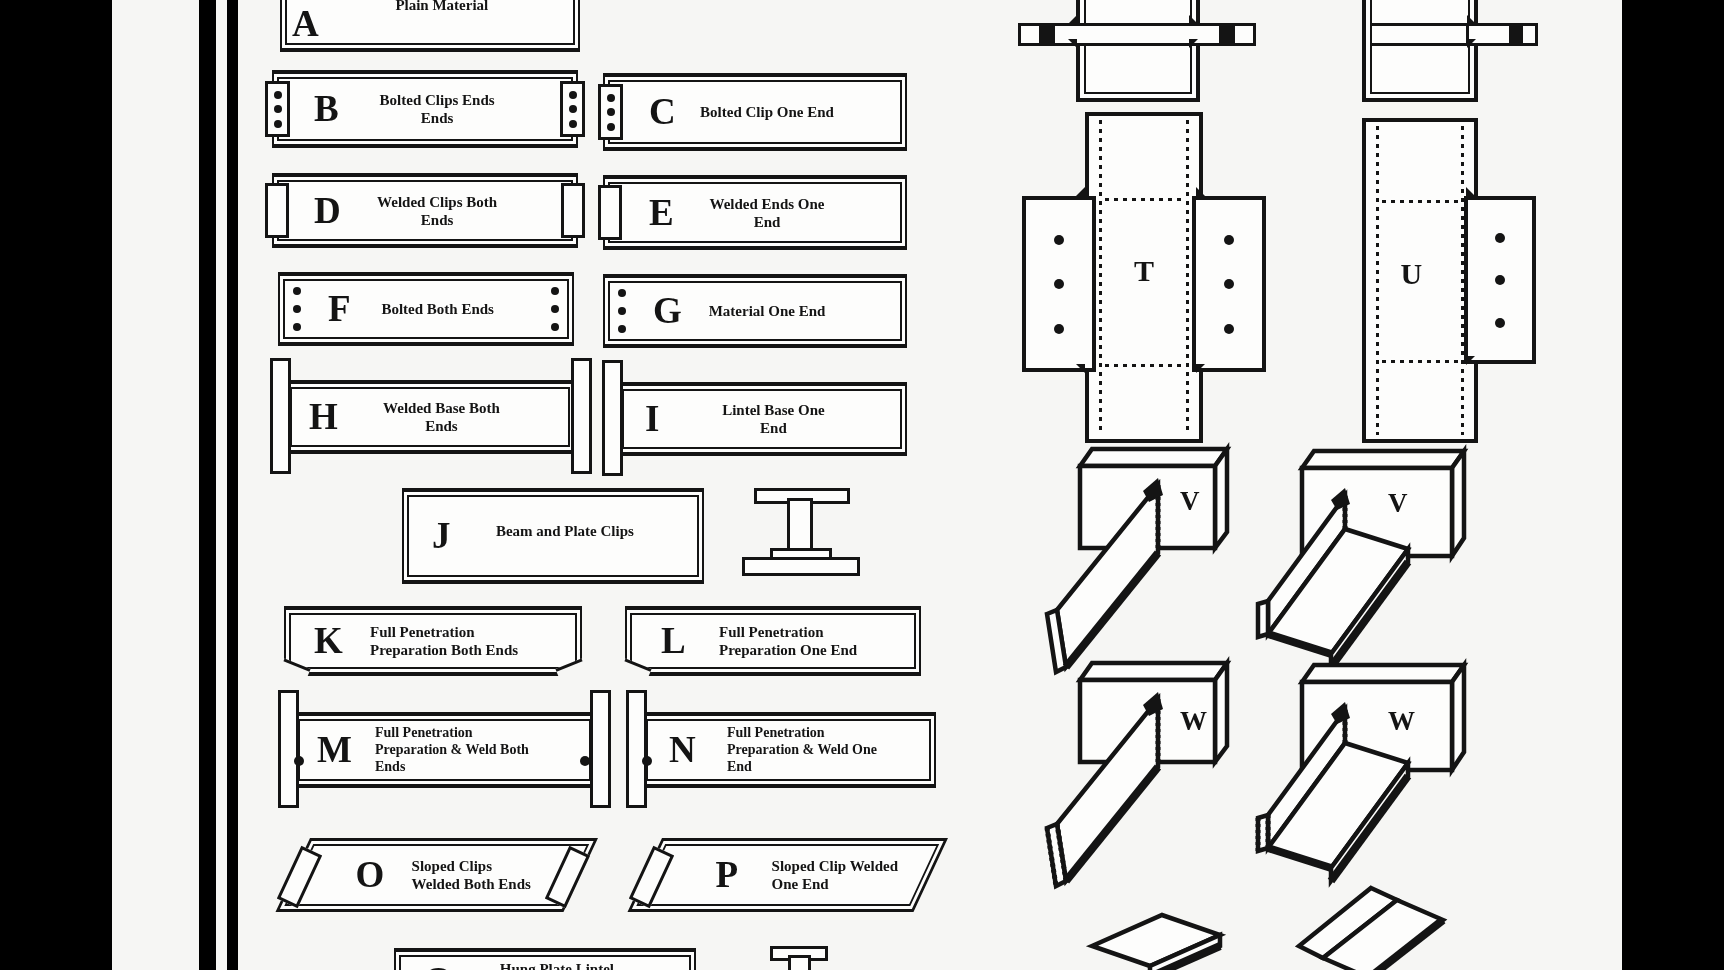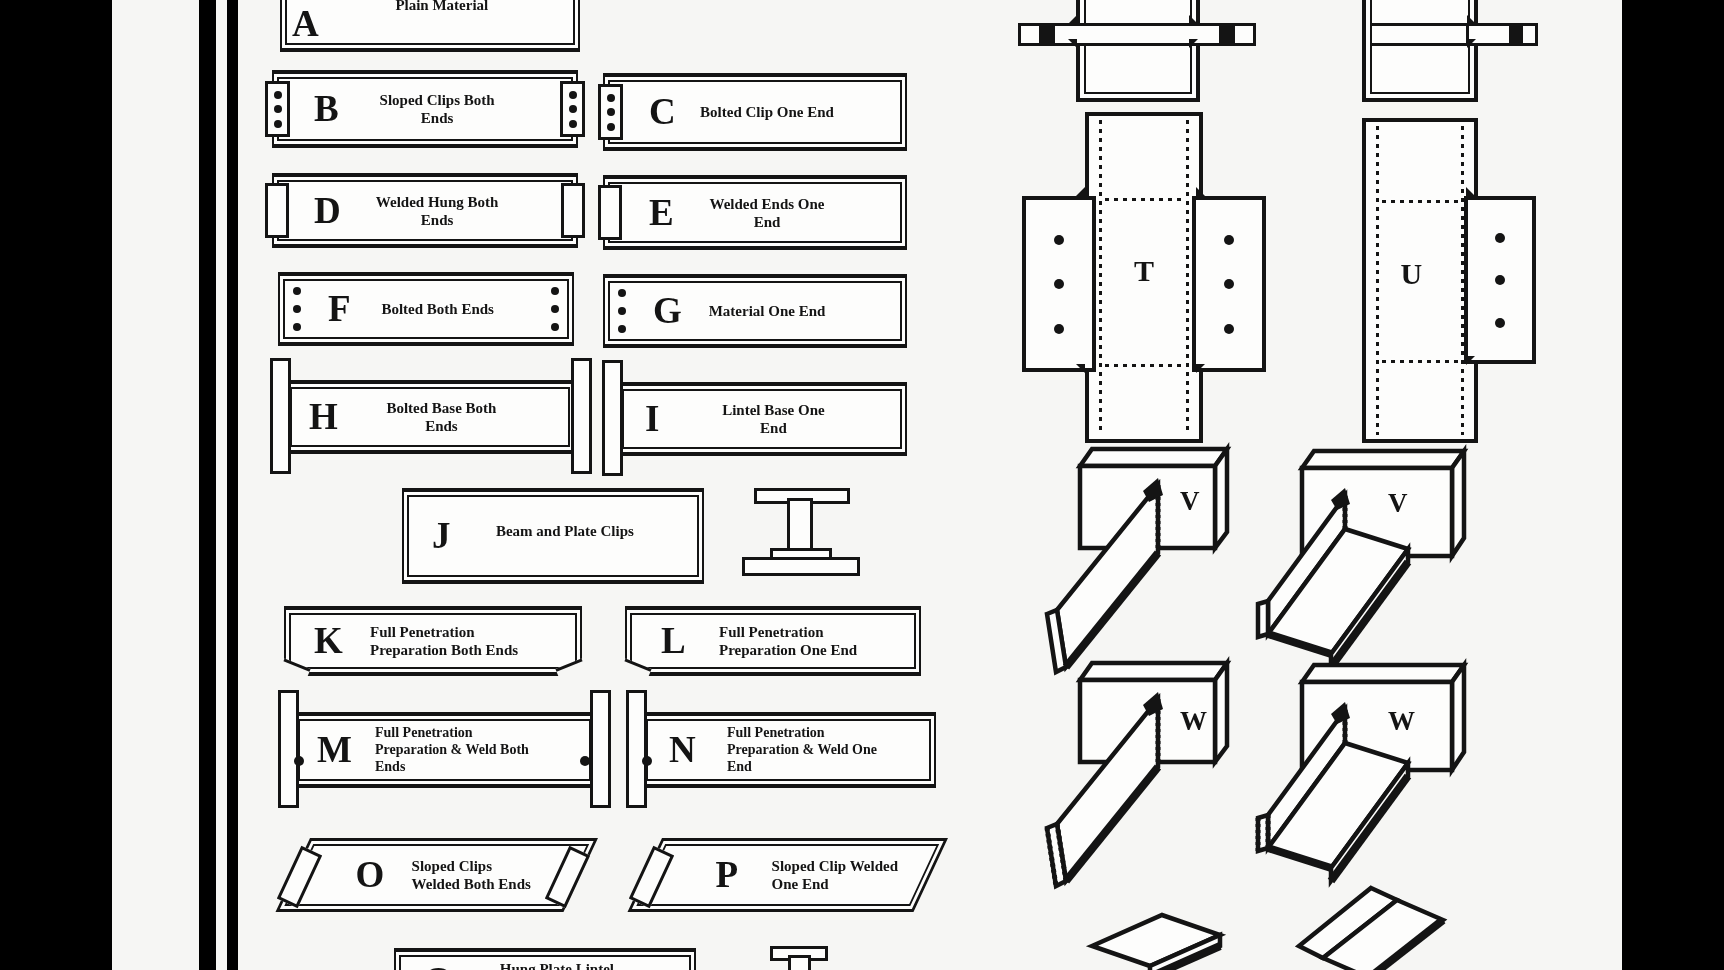--- a/index.html
+++ b/index.html
@@ -70,41 +70,41 @@
         <span class="dot"></span>
         <span class="dot"></span>
         <span class="dot"></span>
       </div>
     <div class="clip" style="right:-9px;top:7px;bottom:7px;width:19px;">
         <span class="dot"></span>
         <span class="dot"></span>
         <span class="dot"></span>
       </div>
     <span class="letter" style="left:40px;">B</span>
-    <span class="cap center">Sloped Clips Both
+    <span class="cap center">Bolted Clips Ends
 Ends</span>
   </div>
 
   <div class="beam" style="left:603px;top:73px;width:300px;height:70px;">
     <div class="inner"></div>
     <div class="clip" style="left:-7px;top:7px;bottom:7px;width:19px;">
         <span class="dot"></span>
         <span class="dot"></span>
         <span class="dot"></span>
       </div>
     <span class="letter" style="left:44px;">C</span>
     <span class="cap center">Bolted Clip One End</span>
   </div>
 
   <div class="beam" style="left:272px;top:173px;width:302px;height:67px;">
     <div class="inner"></div>
     <div class="clip" style="left:-9px;top:6px;bottom:6px;width:18px;"></div>
     <div class="clip" style="right:-9px;top:6px;bottom:6px;width:18px;"></div>
     <span class="letter" style="left:40px;">D</span>
-    <span class="cap center">Welded Hung Both
+    <span class="cap center">Welded Clips Both
 Ends</span>
   </div>
 
   <div class="beam" style="left:603px;top:175px;width:300px;height:67px;">
     <div class="inner"></div>
     <div class="clip" style="left:-7px;top:6px;bottom:6px;width:18px;"></div>
     <span class="letter" style="left:44px;">E</span>
     <span class="cap center">Welded Ends One
 End</span>
   </div>
@@ -134,21 +134,21 @@
       </div>
     <span class="letter" style="left:48px;">G</span>
     <span class="cap center">Material One End</span>
   </div>
 
   <div class="plate" style="left:270px;top:358px;width:15px;height:110px;"></div>
   <div class="plate" style="left:571px;top:358px;width:15px;height:110px;"></div>
   <div class="beam" style="left:285px;top:380px;width:286px;height:66px;">
     <div class="inner"></div>
     <span class="letter" style="left:22px;">H</span>
-    <span class="cap center">Bolted Base Both
+    <span class="cap center">Welded Base Both
 Ends</span>
   </div>
 
   <div class="plate" style="left:602px;top:360px;width:15px;height:110px;"></div>
   <div class="beam" style="left:617px;top:382px;width:286px;height:66px;">
     <div class="inner"></div>
     <span class="letter" style="left:26px;">I</span>
     <span class="cap center">Lintel Base One
 End</span>
   </div>

